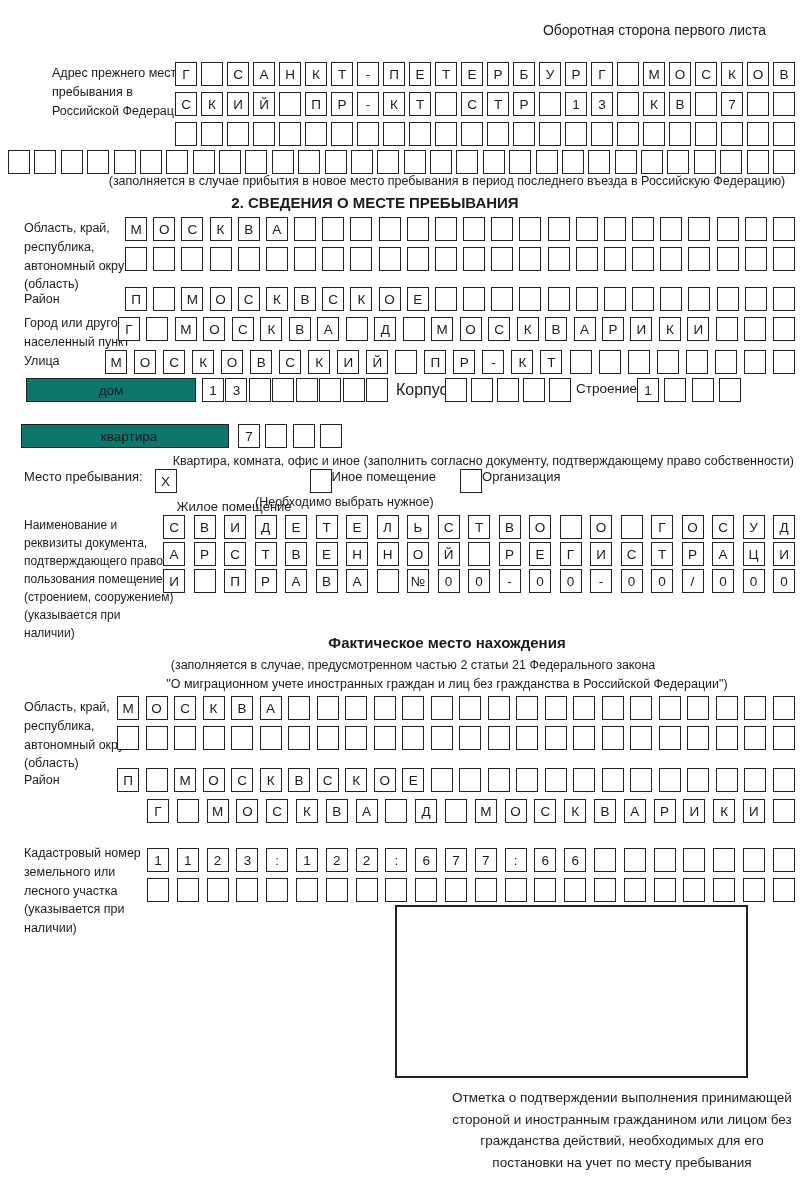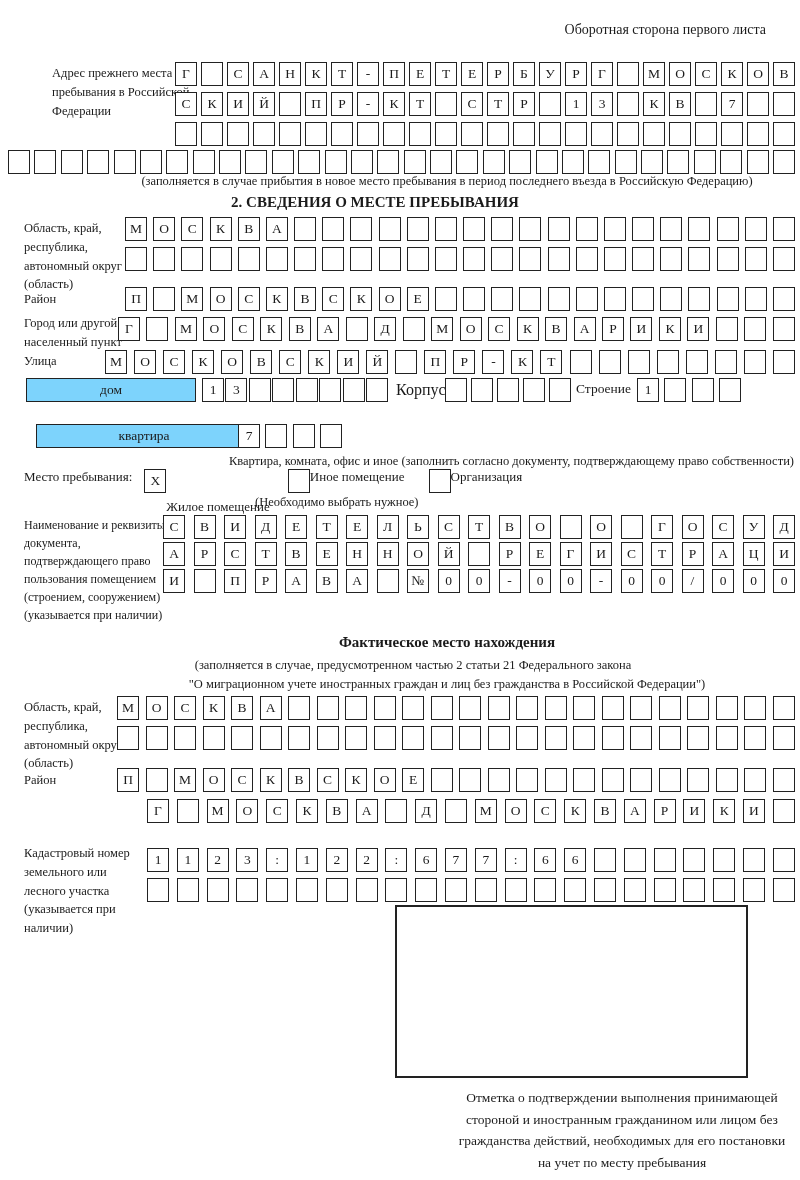--- a/index.html
+++ b/index.html
@@ -1,27 +1,27 @@
 <!DOCTYPE html>
 <html><head>
 <meta charset="utf-8">
 <style>
   html,body{margin:0;padding:0;background:#fff;}
   .sheet{position:relative;width:800px;height:1180px;background:#fff;overflow:hidden;
-         font-family:Liberation Serif, serif;color:#1b1b1b;border-radius:31px;}
+         font-family:Liberation Sans, sans-serif;color:#1b1b1b;border-radius:31px;}
   .abs{position:absolute;}
   .lbl{font-size:12.5px;line-height:1.5;}
   .note{font-size:12.5px;line-height:1.35;}
   .title{font-size:15px;font-weight:bold;}
   .center{text-align:center;padding-left:47px;}
   .cells{position:absolute;display:flex;justify-content:space-between;}
   .cell{box-sizing:border-box;flex:none;width:22px;height:24px;border:1.6px solid #222;
         display:flex;align-items:center;justify-content:center;font-size:13.5px;background:#fff;}
   .lblbox{box-sizing:border-box;border:1.7px solid #222;display:flex;align-items:center;
-          justify-content:center;font-size:13.5px;background:#7dd3fc;}
+          justify-content:center;font-size:13.5px;background:#0f766e;}
   .stayrow{display:flex;align-items:flex-start;font-size:13px;}
   .stayrow .cell{margin:0;}
   
   .p-headnote{top:22px;left:400px;width:366px;text-align:right;font-size:14px;}
   .p-prevlabel{left:24px;top:64px;width:150px;margin-left:28px;}
   .p-t1{left:175px;top:62px;width:620px;}
   .p-t2{left:175px;top:92px;width:620px;}
   .p-t3{left:175px;top:122px;width:620px;}
   .p-t4{left:8px;top:150px;width:787px;}
   .p-prevnote{left:0;top:173px;width:800px;}
@@ -35,21 +35,21 @@
   .p-city{left:118px;top:317px;width:677px;}
   .p-streetlabel{left:24px;top:352px;width:112px;}
   .p-street{left:105px;top:350px;width:690px;}
   .p-dombox{left:26px;top:378px;width:170px;height:24px;}
   .p-domcells{left:202px;top:378px;width:186px;}
   .p-korpuslabel{left:396px;top:381px;font-size:16px;}
   .p-korpuscells{left:445px;top:378px;width:126px;}
   .p-stroenielabel{left:576px;top:381px;font-size:13.5px;}
   .p-stroeniecells{left:637px;top:378px;width:104px;}
   .p-domnote{left:24px;top:407px;width:770px;}
-  .p-kvbox{left:36px;top:424px;width:208px;height:24px;padding-left:8px;}
+  .p-kvbox{left:21px;top:424px;width:208px;height:24px;padding-left:8px;}
   .p-kvcells{left:238px;top:424px;width:104px;}
   .p-kvnote{left:24px;top:453px;width:770px;text-align:right;}
   .p-stayrow{left:24px;top:469px;width:740px;}
   .m12{margin-right:12px;} .m14{margin-right:14px;} .m16{margin-right:16px;}
   .m18{margin-right:18px;margin-top:30px;} .m24{margin-right:24px;} .m22{margin-right:22px;}
   .p-staynote{left:255px;top:494px;}
   .p-doclabel{left:24px;top:516px;width:150px;font-size:12px;line-height:1.5;}
   .p-doc1{left:163px;top:515px;width:632px;}
   .p-doc2{left:163px;top:542px;width:632px;}
   .p-doc3{left:163px;top:569px;width:632px;}

